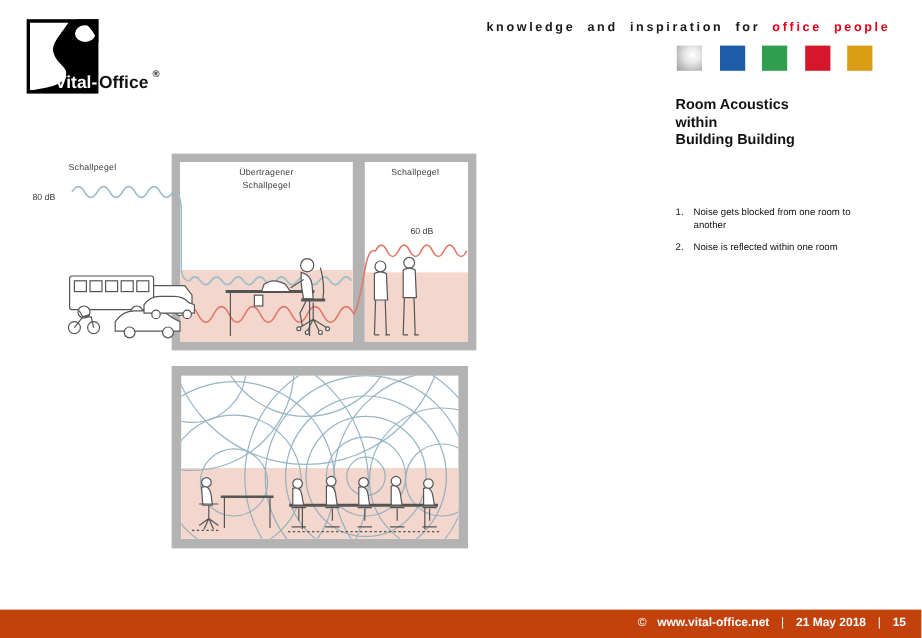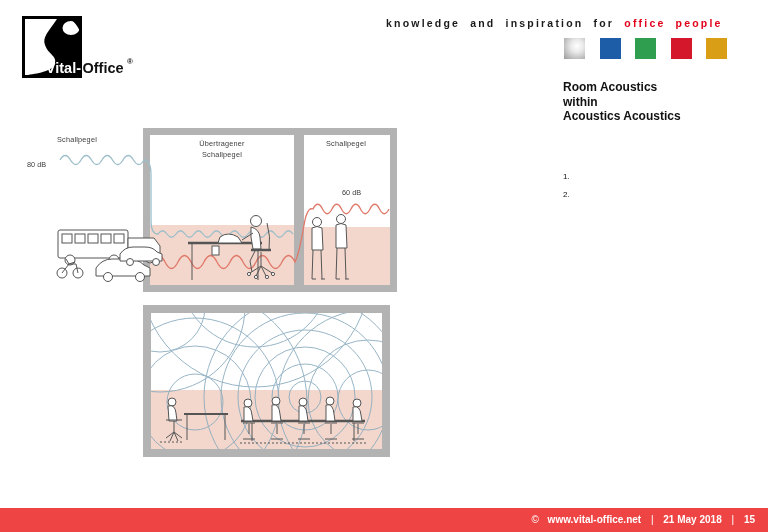--- a/index.html
+++ b/index.html
@@ -2,21 +2,21 @@
 <html><head>
 <meta charset="utf-8">
 <style>
   * { margin:0; padding:0; box-sizing:border-box; }
   html,body { width:768px; height:532px; background:#fff; overflow:hidden;
               font-family:"Liberation Sans", sans-serif; }
   .slide { position:relative; width:768px; height:532px; background:#fff; }
 
   
   .logo-svg { position:absolute; left:22px; top:12px; }
-  .tagline { position:absolute; top:17px; left:386px; right:26px; text-align:left;
+  .tagline { position:absolute; top:17px; left:375px; right:26px; text-align:right;
              font-size:10.5px; font-weight:bold; letter-spacing:2.2px; word-spacing:5px;
              color:#1a1a1a; white-space:nowrap; }
   .tagline .red { }
   .brand-row { position:absolute; left:564px; top:38px; display:flex; gap:14.5px; }
   .brand-sq { width:21px; height:21px; }
   .brand-sq.silver { background:radial-gradient(circle at 62% 38%, #ffffff 0%, #e8e8e8 35%, #9a9a9a 100%); }
 
   
   .title-block { position:absolute; left:563px; top:80px; width:200px;
                  font-size:12px; font-weight:bold; color:#111; line-height:1.22; }
@@ -26,21 +26,21 @@
   .list-text { width:152px; }
 
   
   .diagram-top { position:absolute; left:20px; top:122px; }
   .diagram-bottom { position:absolute; left:140px; top:302px; }
   svg text { font-family:"Liberation Sans", sans-serif; }
   .diag-label { font-size:7.3px; fill:#3c3c3c; letter-spacing:.2px; }
   .diag-level { font-size:7.3px; fill:#3c3c3c; }
 
   
-  .footer { position:absolute; left:0; top:508px; width:768px; height:24px; background:#ef4444;
+  .footer { position:absolute; left:0; top:508px; width:768px; height:24px; background:#c2410c;
             color:#fff; font-size:10px; font-weight:bold; line-height:24px;
             text-align:right; padding-right:13px; }
   .footer span { display:inline-block; }
   .footer .sep { margin:0 7px; font-weight:normal; }
   .footer .copy { margin-right:6px; font-weight:normal; }
 </style>
 </head>
 <body>
 
 <div class="slide">
@@ -65,29 +65,31 @@
     <div class="brand-sq silver"></div>
     <div class="brand-sq" style="background: rgb(29, 92, 166);"></div>
     <div class="brand-sq" style="background: rgb(47, 158, 79);"></div>
     <div class="brand-sq" style="background: rgb(213, 23, 44);"></div>
     <div class="brand-sq" style="background: rgb(217, 158, 21);"></div>
   </div>
 
   <div class="title-block">
     <div>Room Acoustics</div>
     <div>within</div>
-    <div>Acoustics Acoustics</div>
+    <div>Building Building</div>
   </div>
 
   <div class="list-block">
     <div class="list-item">
       <span class="list-num">1.</span>
+      <span class="list-text">Noise gets blocked from one room to another</span>
     </div>
     <div class="list-item">
       <span class="list-num">2.</span>
+      <span class="list-text">Noise is reflected within one room</span>
     </div>
   </div>
 
   <svg class="diagram-top" width="390" height="172" viewBox="0 0 390 172">
 
     <rect x="123" y="6" width="254" height="164" fill="#b3b3b3"></rect>
     <rect x="130" y="13" width="144" height="150" fill="#fff"></rect>
     <rect x="284" y="13" width="86" height="150" fill="#fff"></rect>
 
     <rect x="130" y="103" width="144" height="60" fill="#f3d7cd"></rect>

